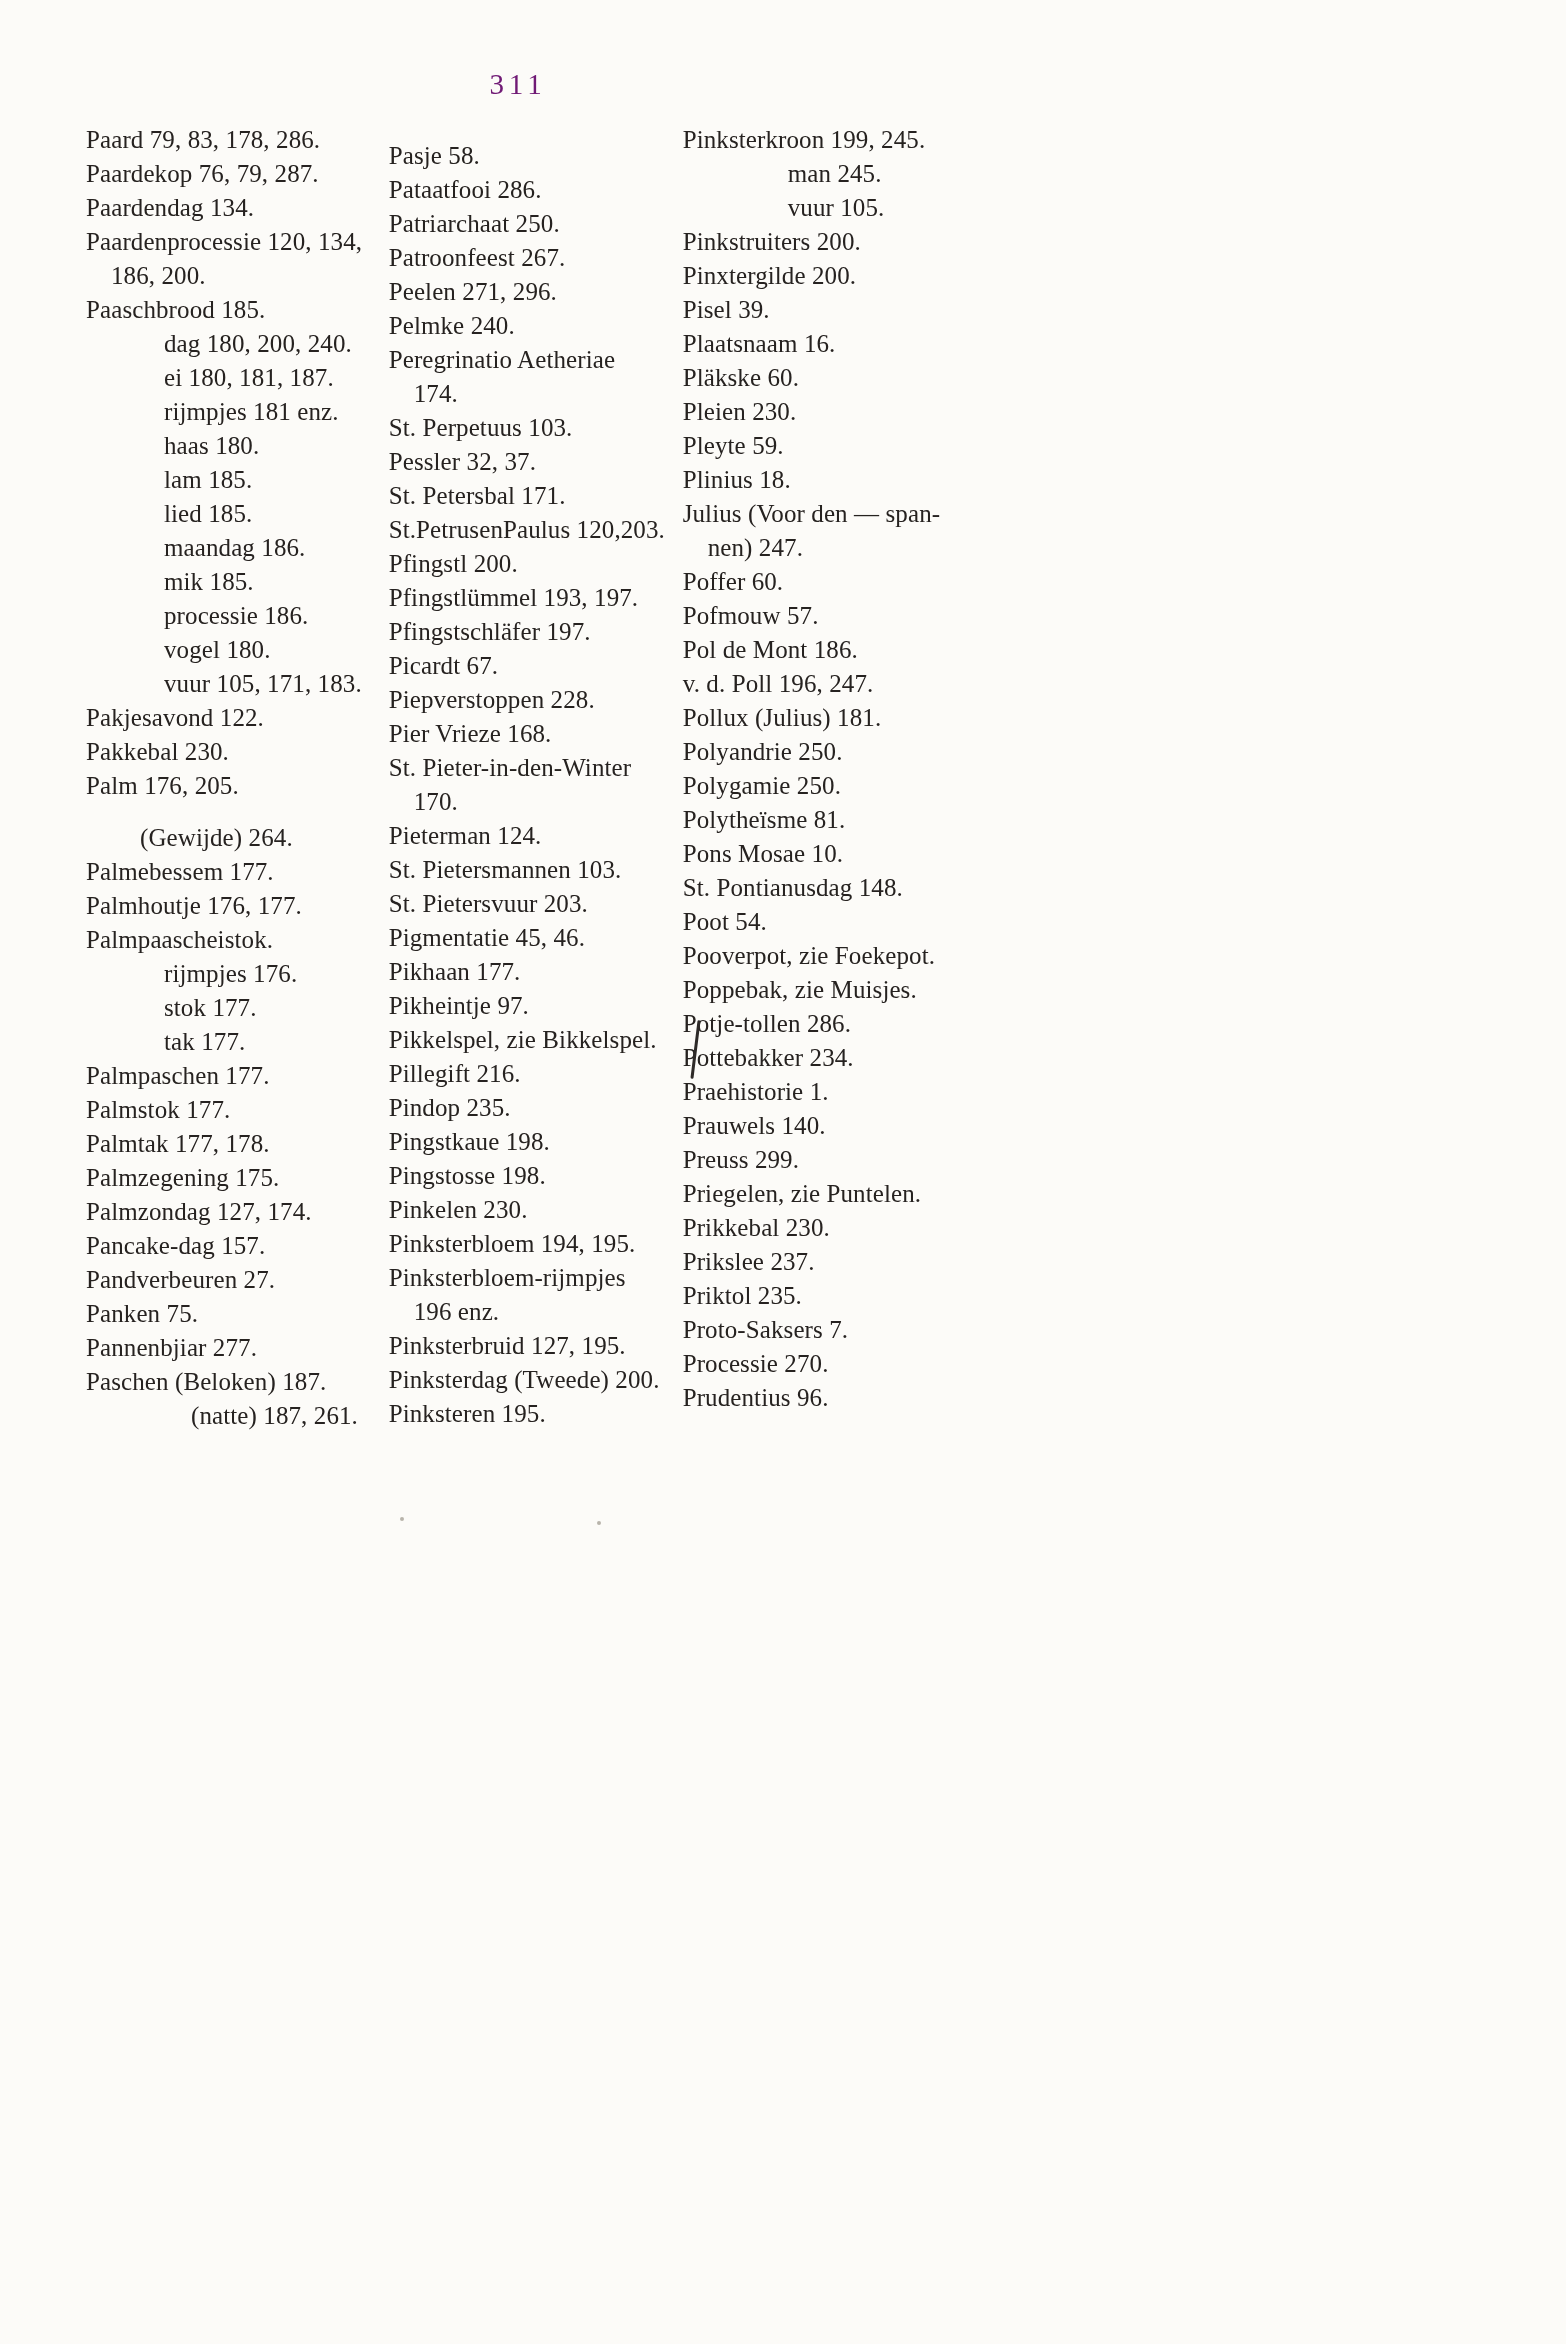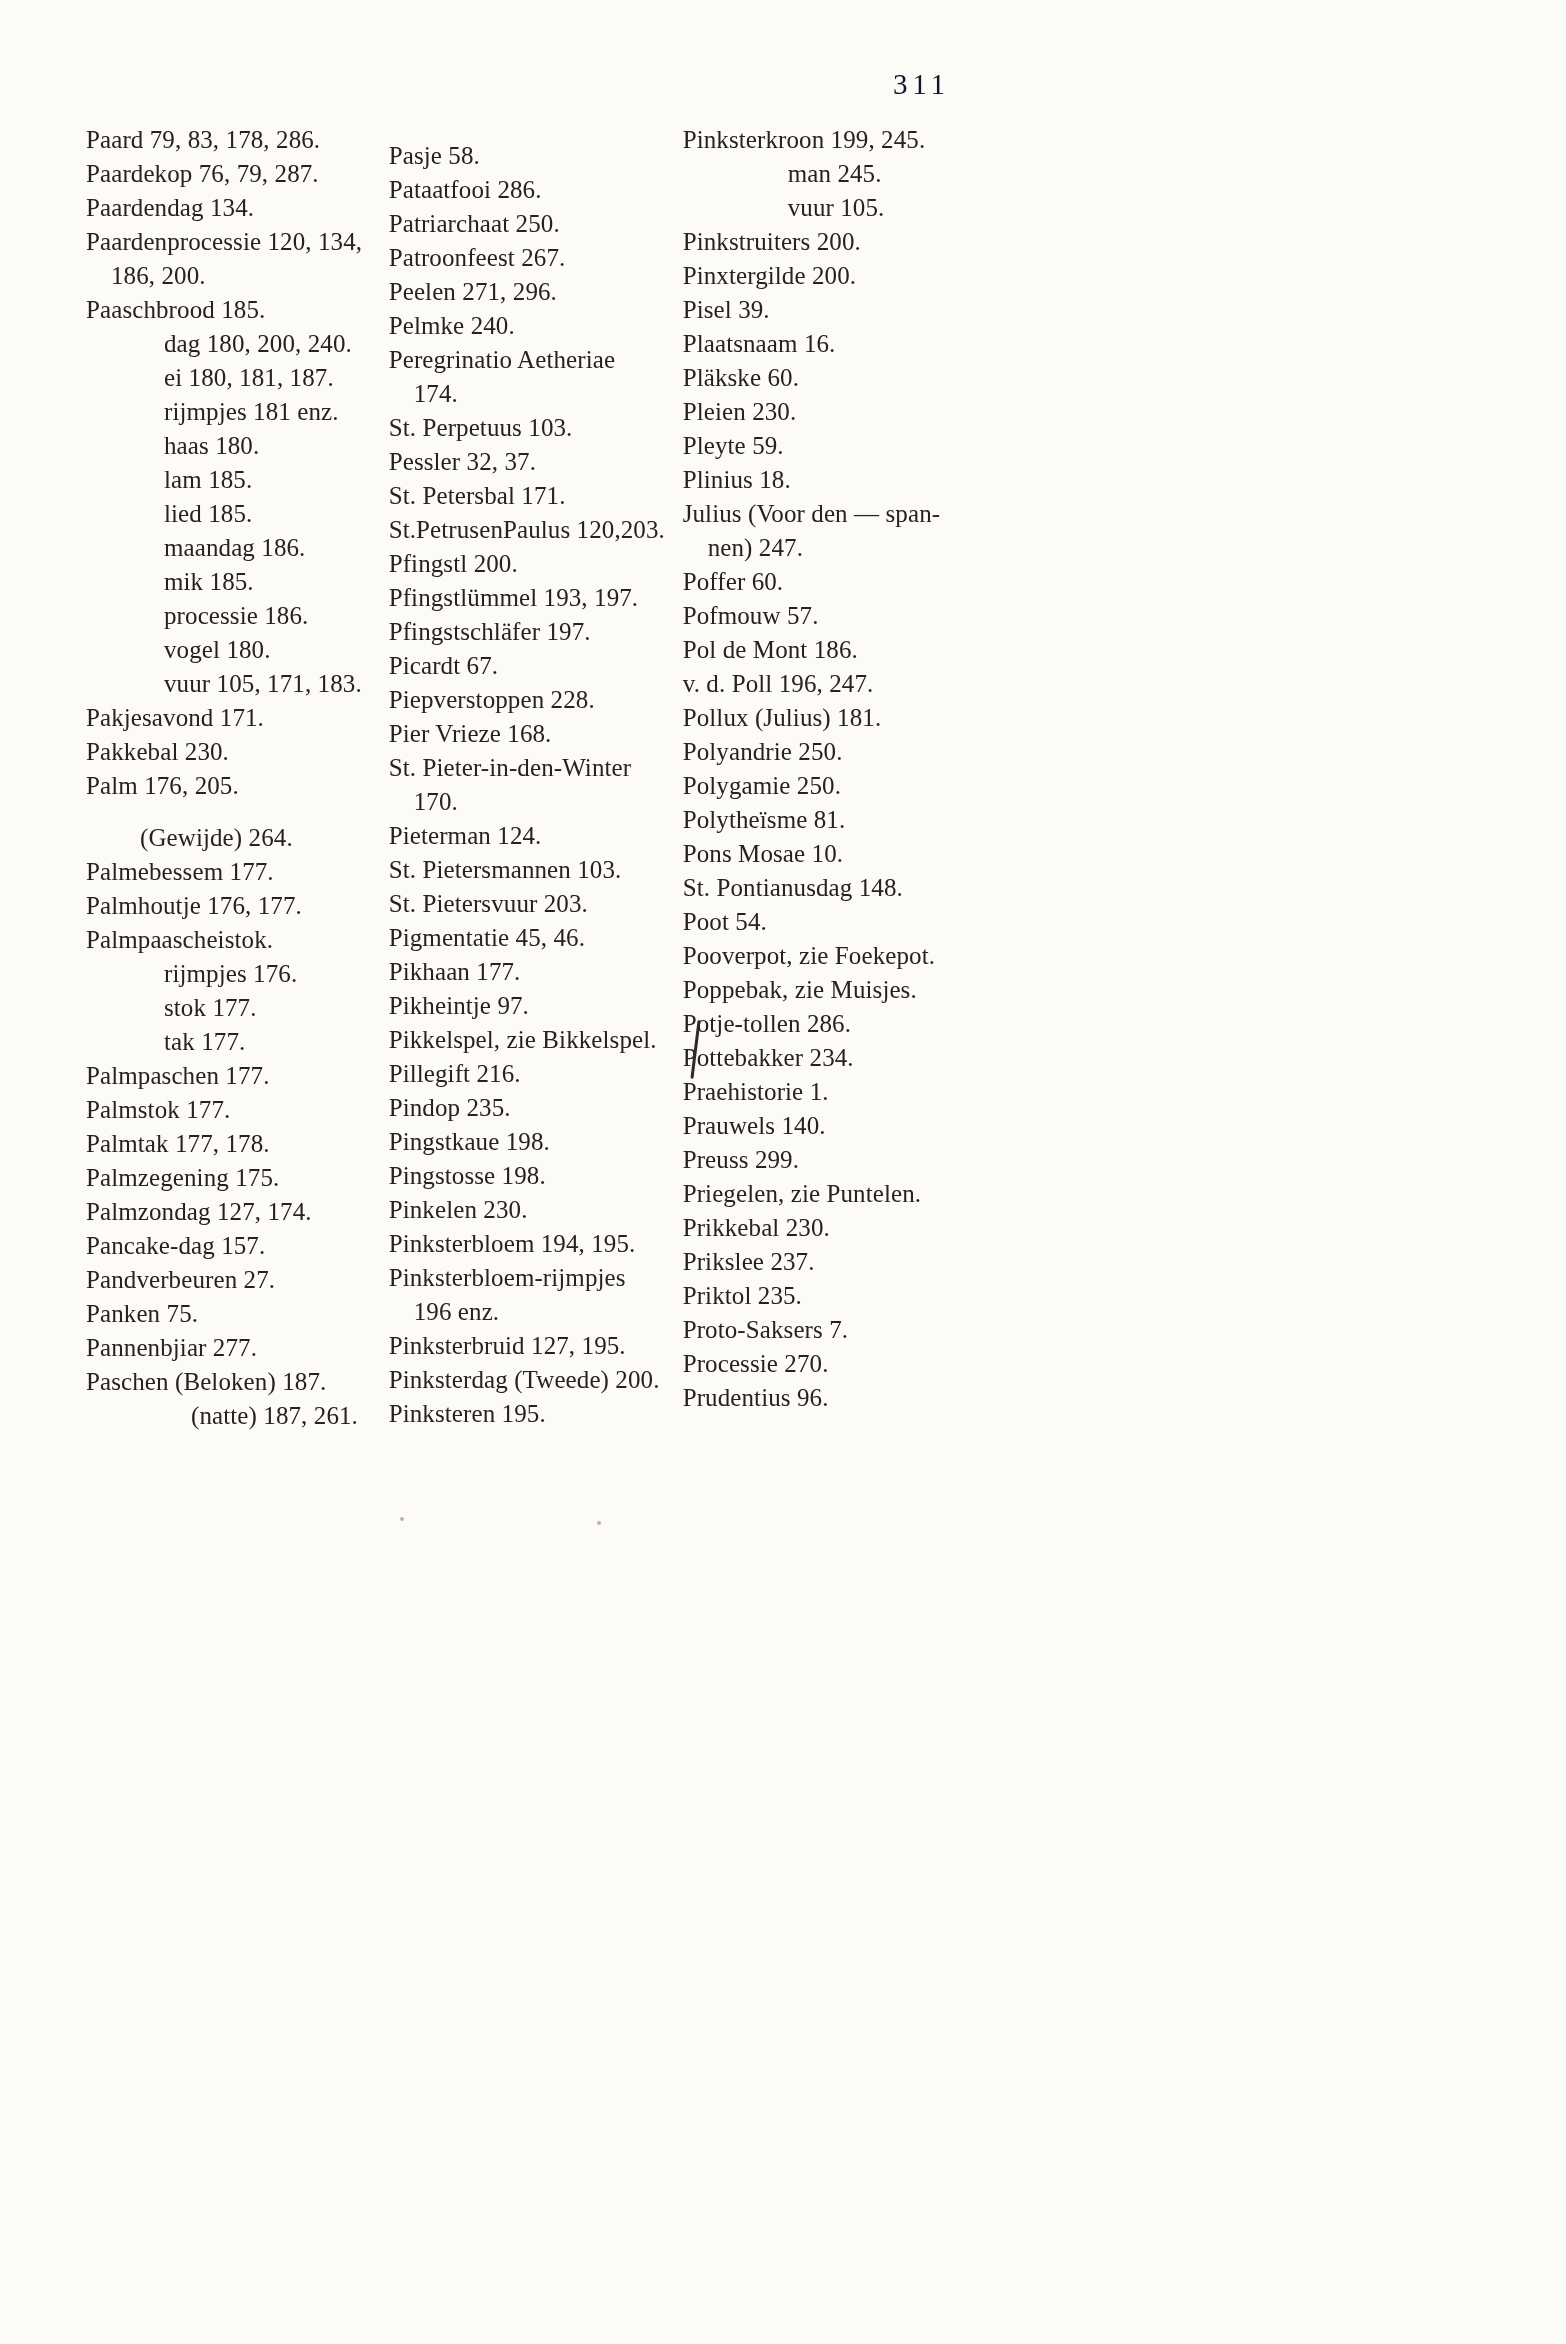--- a/index.html
+++ b/index.html
@@ -18,24 +18,24 @@
     position: relative;
     width: 1566px;
     height: 2344px;
     background: #fcfbf8;
   }
   .page-number {
     position: absolute;
     top: 68px;
     left: 86px;
     width: 864px;
-    text-align: right;
+    text-align: center;
     font-size: 29px;
     letter-spacing: 4.9px;
-    color: #0f172a;
+    color: #701a75;
   }
   .columns {
     position: absolute;
     top: 123px;
     left: 86px;
     display: flex;
     align-items: flex-start;
   }
   .col {
     box-sizing: border-box;
@@ -100,21 +100,21 @@
         <div class="entry i3">ei 180, 181, 187.</div>
         <div class="entry i3">rijmpjes 181 enz.</div>
         <div class="entry i3">haas 180.</div>
         <div class="entry i3">lam 185.</div>
         <div class="entry i3">lied 185.</div>
         <div class="entry i3">maandag 186.</div>
         <div class="entry i3">mik 185.</div>
         <div class="entry i3">processie 186.</div>
         <div class="entry i3">vogel 180.</div>
         <div class="entry i3">vuur 105, 171, 183.</div>
-        <div class="entry i0">Pakjesavond 171.</div>
+        <div class="entry i0">Pakjesavond 122.</div>
         <div class="entry i0">Pakkebal 230.</div>
         <div class="entry i0">Palm 176, 205.</div>
         <div class="entry i2">(Gewijde) 264.</div>
         <div class="entry i0">Palmebessem 177.</div>
         <div class="entry i0">Palmhoutje 176, 177.</div>
         <div class="entry i0">Palmpaascheistok.</div>
         <div class="entry i3">rijmpjes 176.</div>
         <div class="entry i3">stok 177.</div>
         <div class="entry i3">tak 177.</div>
         <div class="entry i0">Palmpaschen 177.</div>

